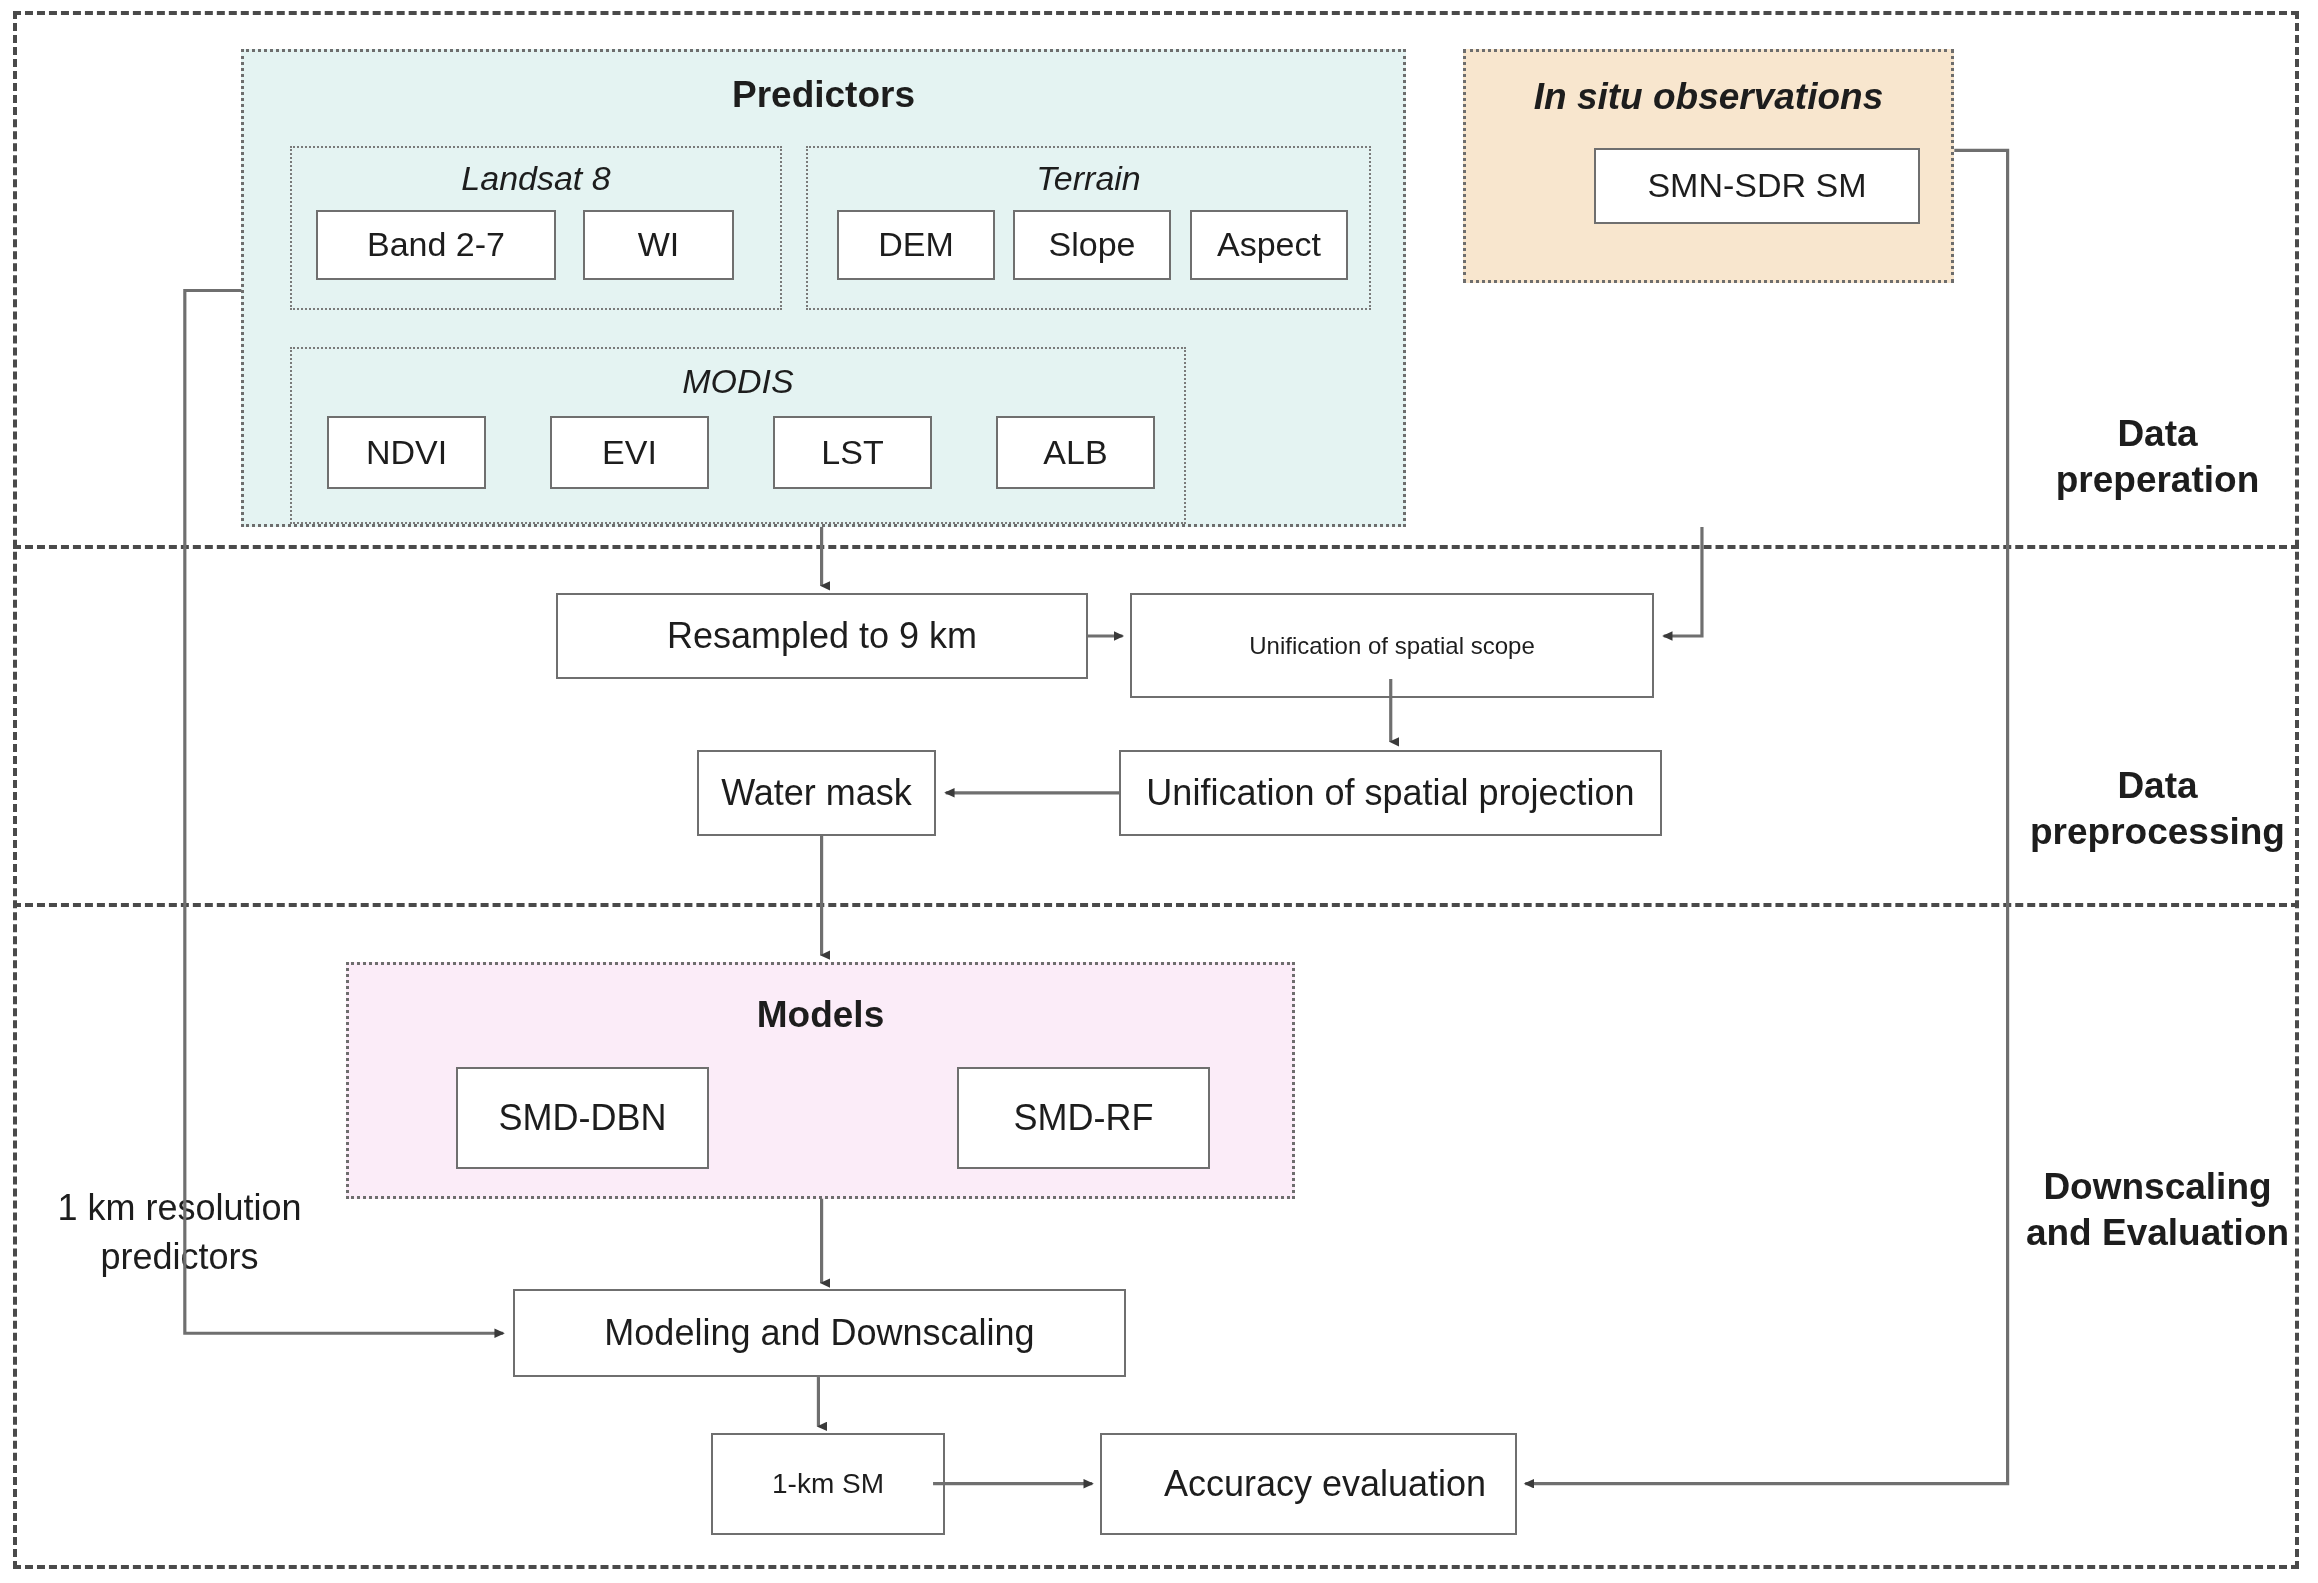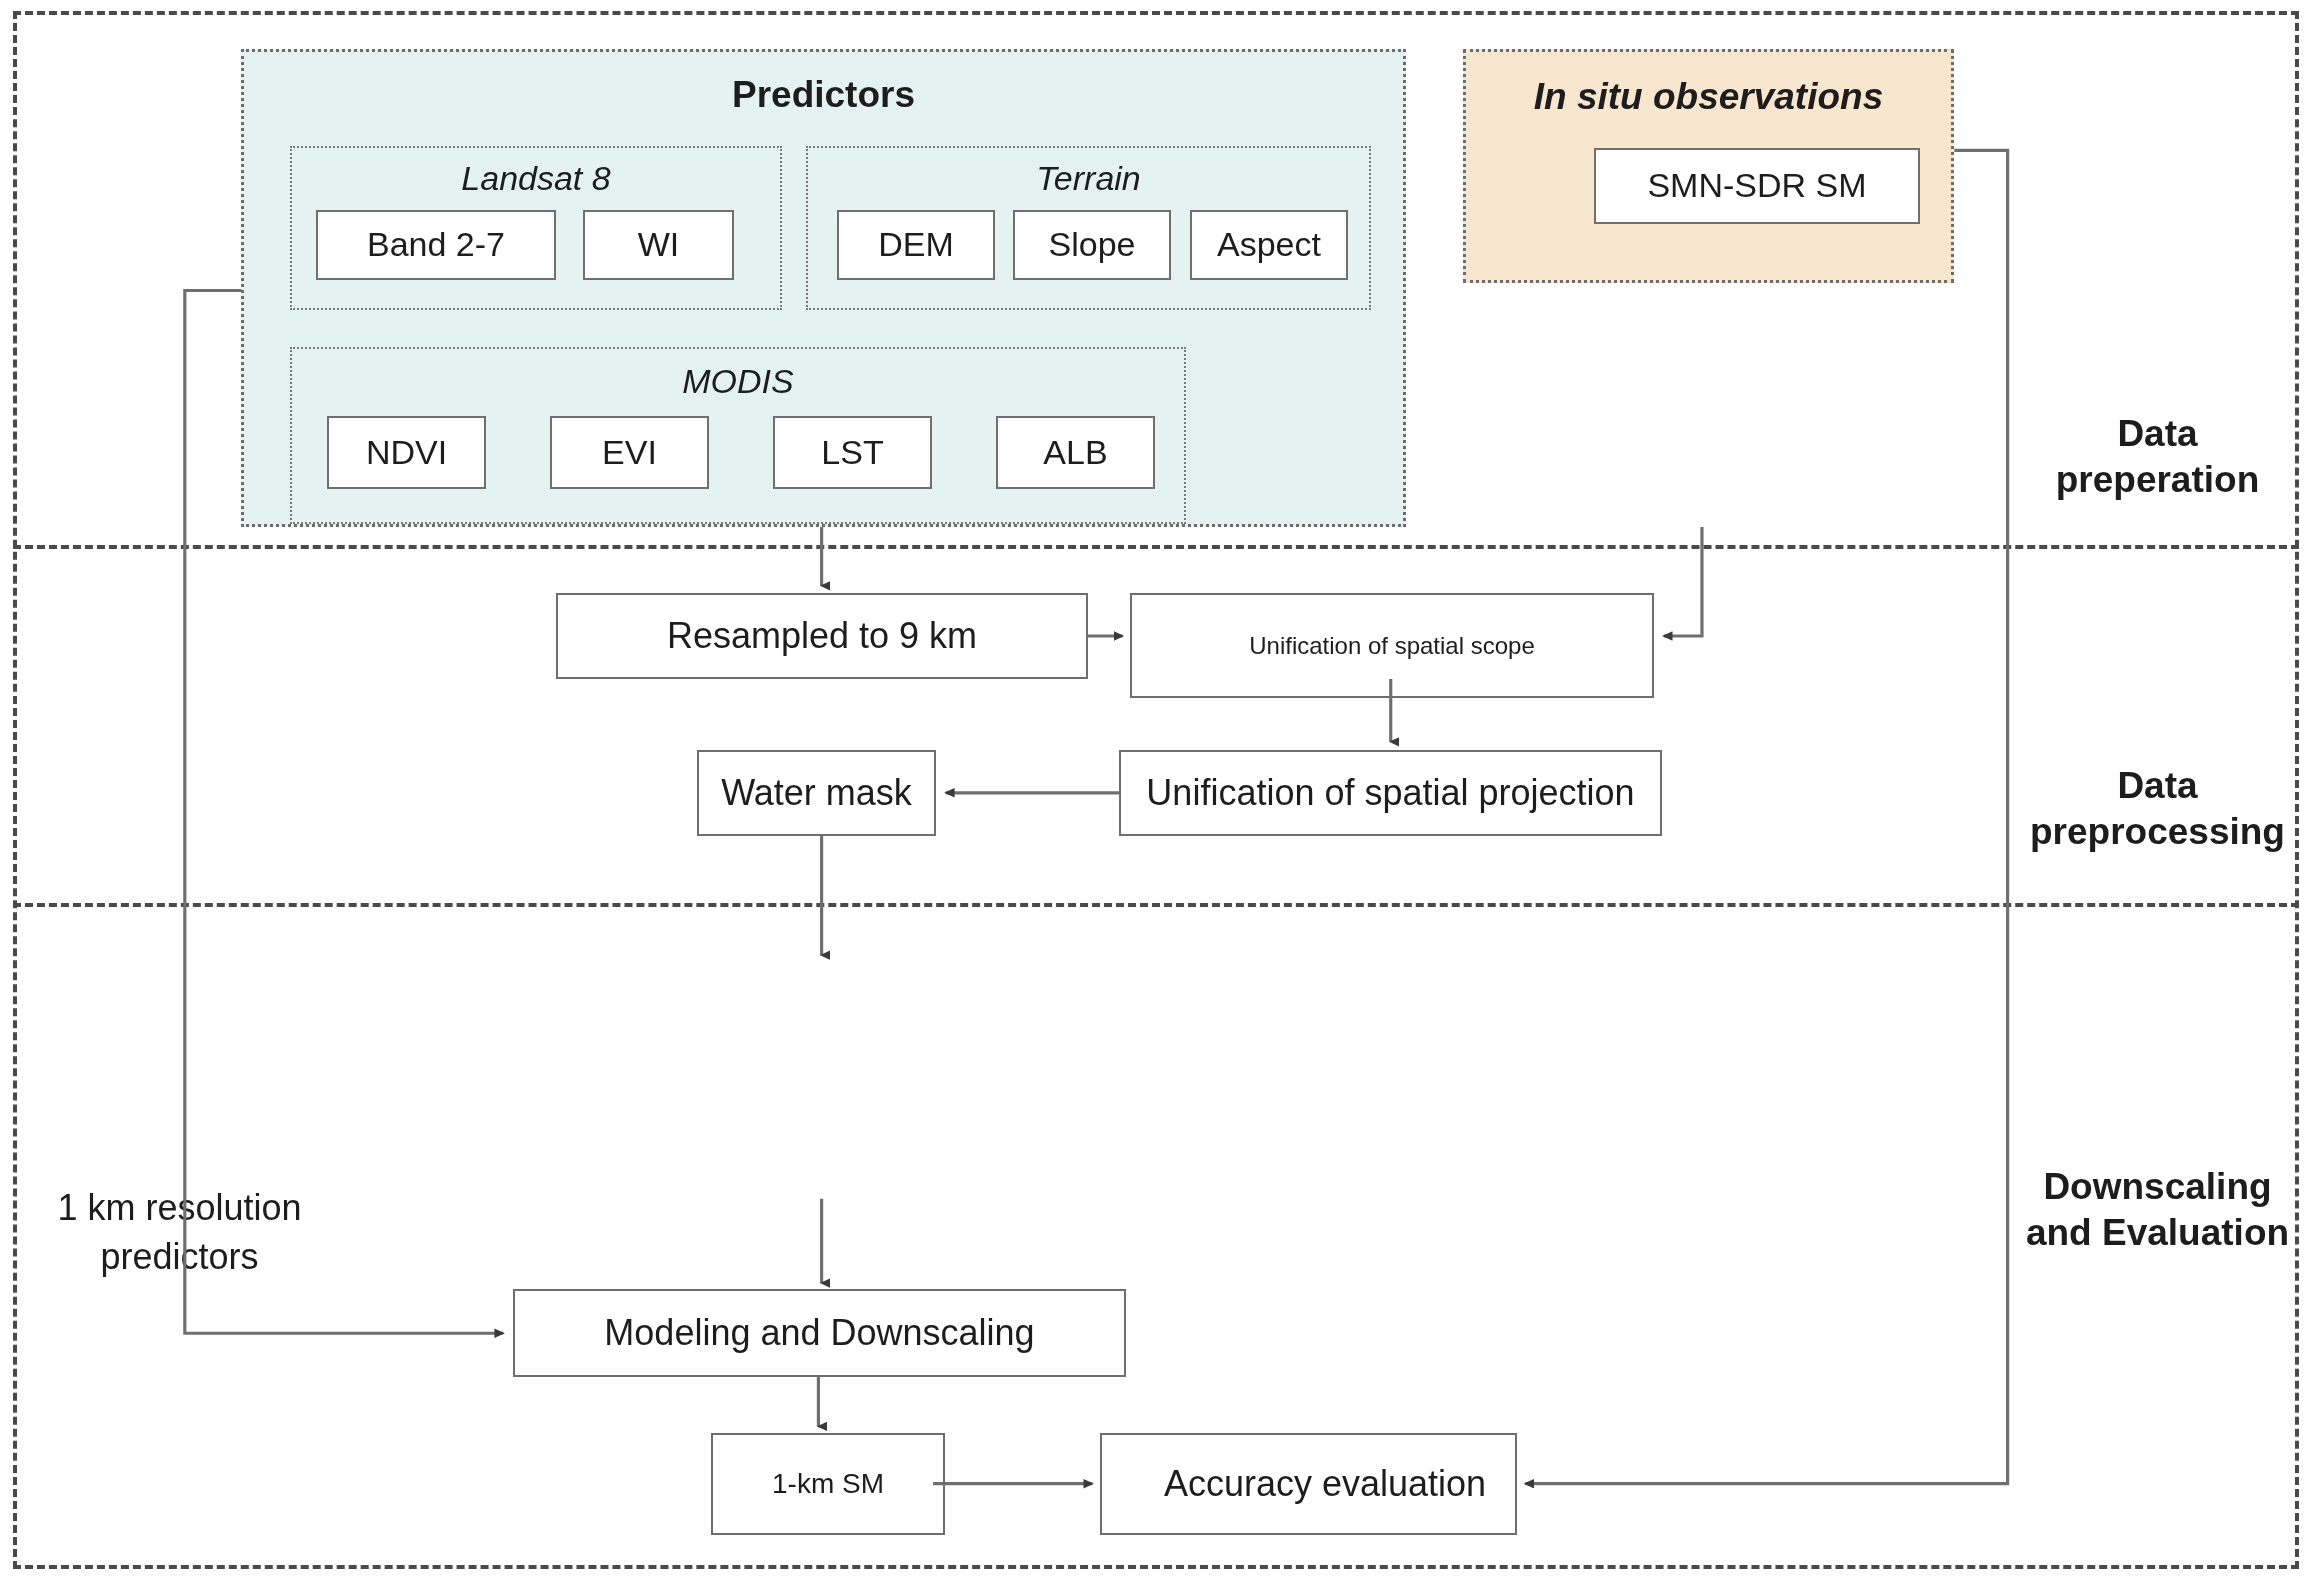--- a/index.html
+++ b/index.html
@@ -142,20 +142,25 @@
 
 
   <div class="node" style="left:556px; top:593px; width:532px; height:86px; font-size:36px;">Resampled to 9 km</div>
 
   <div class="node" style="left:1130px; top:593px; width:524px; height:105px; font-size:24px;">Unification of spatial scope</div>
 
   <div class="node" style="left:1119px; top:750px; width:543px; height:86px; font-size:36px;">Unification of spatial projection</div>
 
   <div class="node" style="left:697px; top:750px; width:239px; height:86px; font-size:36px;">Water mask</div>
 
+  <div class="group-panel" style="left:346px; top:962px; width:949px; height:237px; background:#fbecf8;">
+    <div class="group-title" style="top:29px; font-size:37px;">Models</div>
+    <div class="node" style="left:107px; top:102px; width:253px; height:102px; font-size:36px;">SMD-DBN</div>
+    <div class="node" style="left:608px; top:102px; width:253px; height:102px; font-size:36px;">SMD-RF</div>
+  </div>
 
   <div class="node" style="left:513px; top:1289px; width:613px; height:88px; font-size:36px;">Modeling and Downscaling</div>
 
   <div class="node" style="left:699px; top:1433px; width:234px; height:102px; font-size:28px;margin-left:12px;">1-km SM</div>
 
   <div class="node" style="left:1100px; top:1433px; width:417px; height:102px; font-size:36px;padding-left:33px;">Accuracy evaluation</div>
 
   <div class="free-text" style="left:48px; top:1184px; width:263px; font-size:36px;">1 km resolution
 predictors</div>
 

